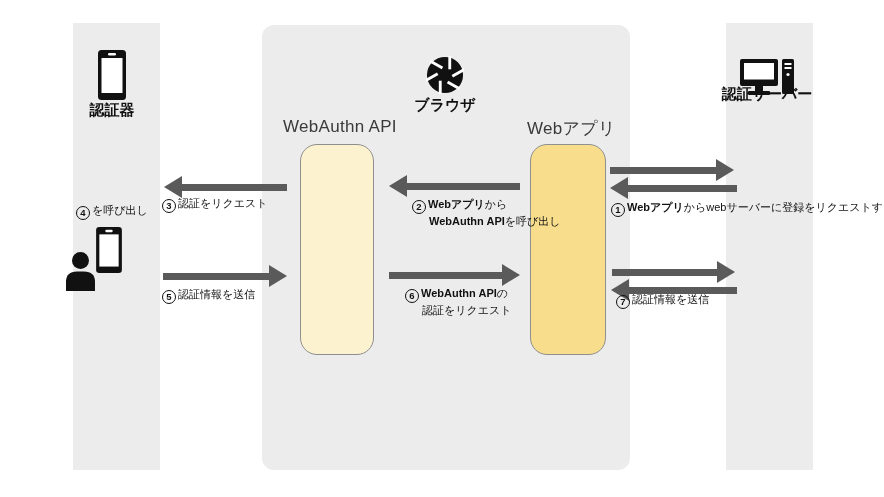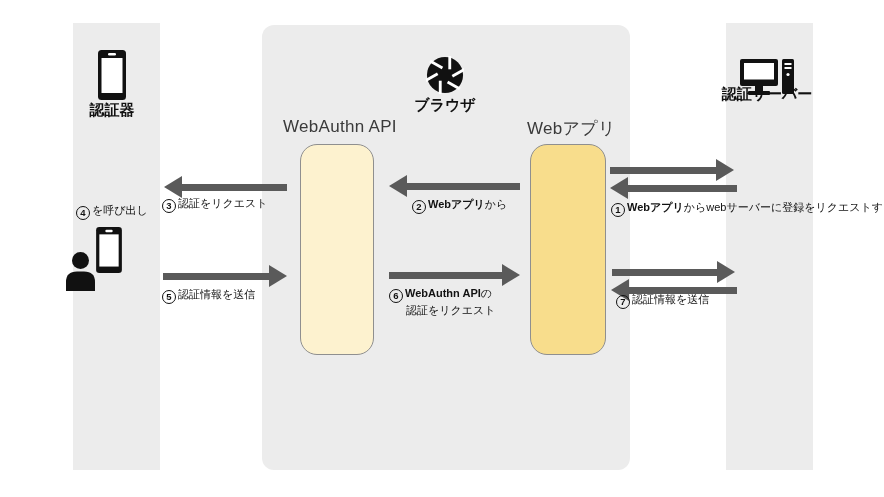--- a/index.html
+++ b/index.html
@@ -130,26 +130,27 @@
 <div class="arrow left" style="left:611px;top:279px;width:126px">
     <span class="head"></span>
     <span class="shaft"></span>
   </div>
 
 <div class="step-label" style="left:611px;top:200px">
     <div><span class="num">1</span><span style="font-weight: 700;">Webアプリ</span><span>からwebサーバーに登録をリクエストする</span></div>
   </div>
 <div class="step-label" style="left:412px;top:197px">
     <div><span class="num">2</span><span style="font-weight: 700;">Webアプリ</span><span>から</span></div>
+    <div class="cont"><span style="font-weight: 700;">WebAuthn API</span><span>を呼び出し</span></div>
   </div>
 <div class="step-label" style="left:162px;top:196px">
     <div><span class="num">3</span><span>認証をリクエスト</span></div>
   </div>
 <div class="step-label" style="left:162px;top:287px">
     <div><span class="num">5</span><span>認証情報を送信</span></div>
   </div>
-<div class="step-label" style="left:389px;top:286px">
+<div class="step-label" style="left:405px;top:286px">
     <div><span class="num">6</span><span style="font-weight: 700;">WebAuthn API</span><span>の</span></div>
     <div class="cont"><span>認証をリクエスト</span></div>
   </div>
 <div class="step-label" style="left:616px;top:292px">
     <div><span class="num">7</span><span>認証情報を送信</span></div>
   </div>
 
 </body></html>

